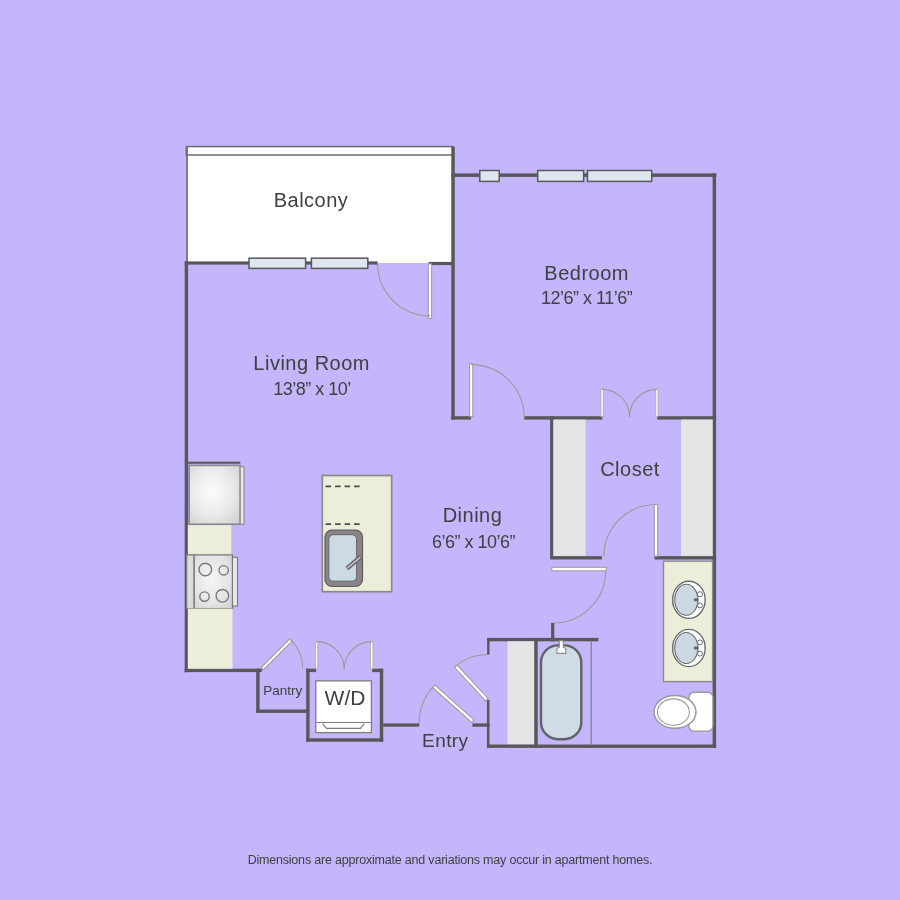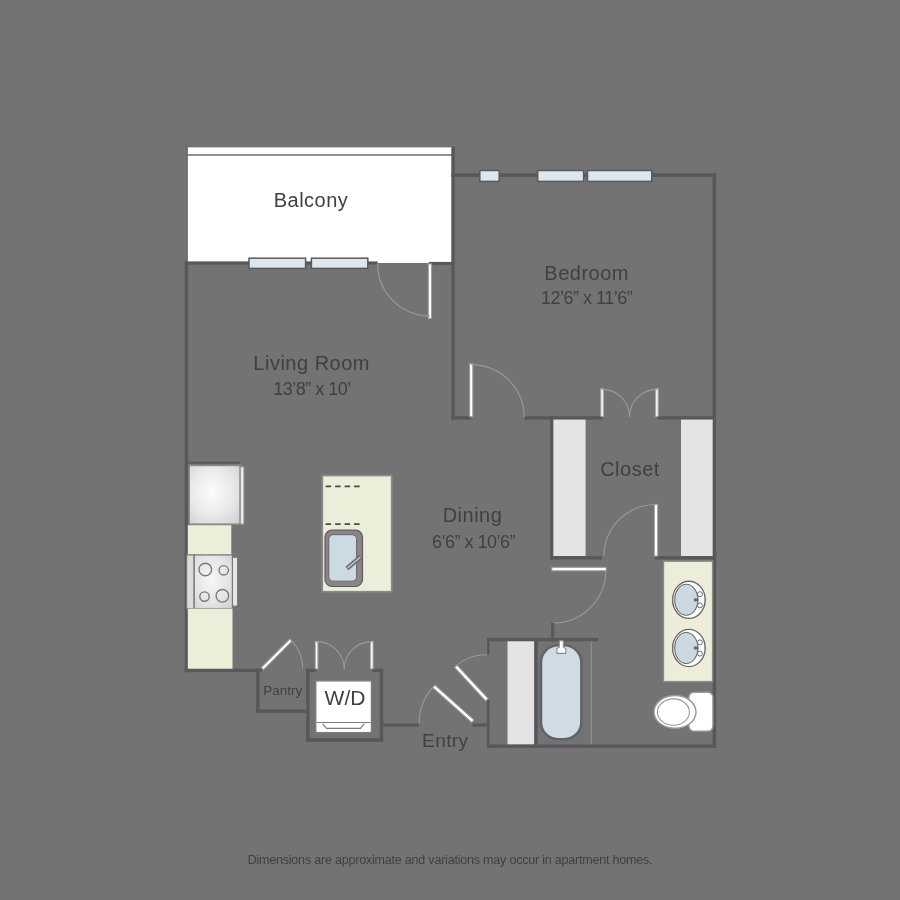--- a/index.html
+++ b/index.html
@@ -1,16 +1,16 @@
 <!DOCTYPE html>
 <html><head>
 <meta charset="utf-8">
 <style>
   html,body{margin:0;padding:0;background:#ffffff;}
-  .page{width:900px;height:900px;position:relative;background:#737373;overflow:hidden;}
+  .page{width:900px;height:900px;position:relative;background:#c4b5fd;overflow:hidden;}
   text{font-family:"Liberation Sans", sans-serif;fill:#404040;}
   .lbl{font-size:20px;letter-spacing:0.5px;}
   .dim{font-size:18px;letter-spacing:-0.5px;}
 </style>
 </head>
 <body>
 <div class="page">
 <svg width="900" height="900" viewBox="0 0 900 900" xmlns="http://www.w3.org/2000/svg">
 <defs>
   <radialGradient id="fridgeG" cx="45%" cy="45%" r="75%">

